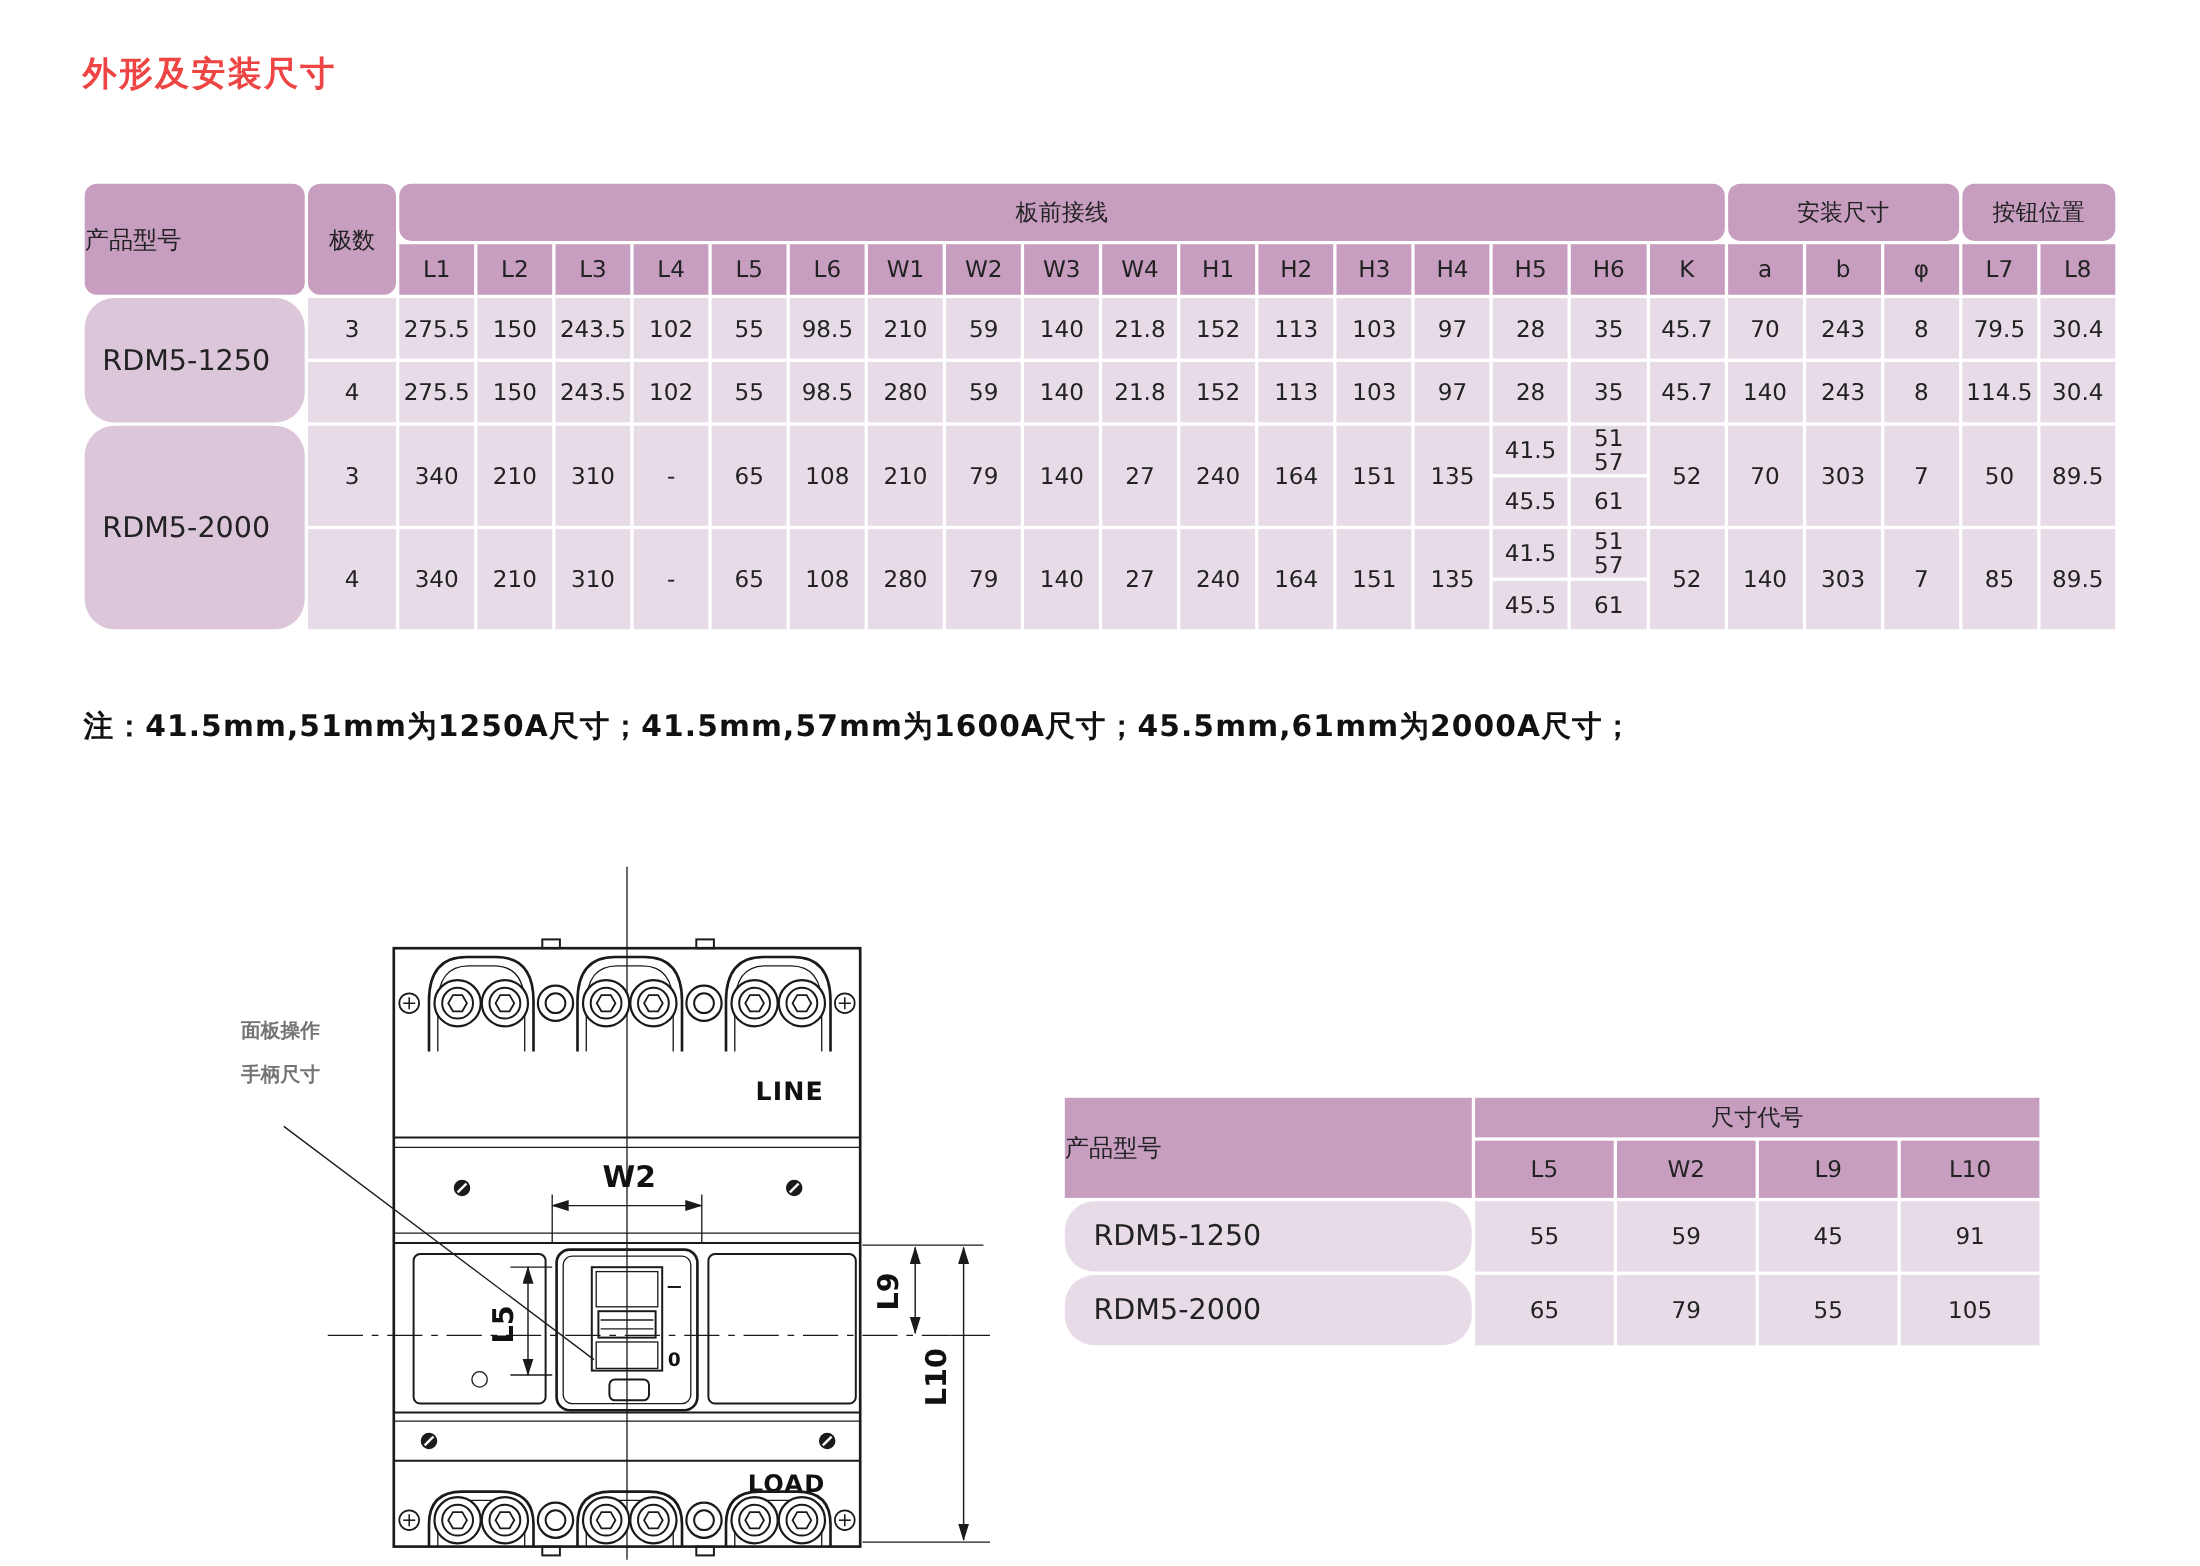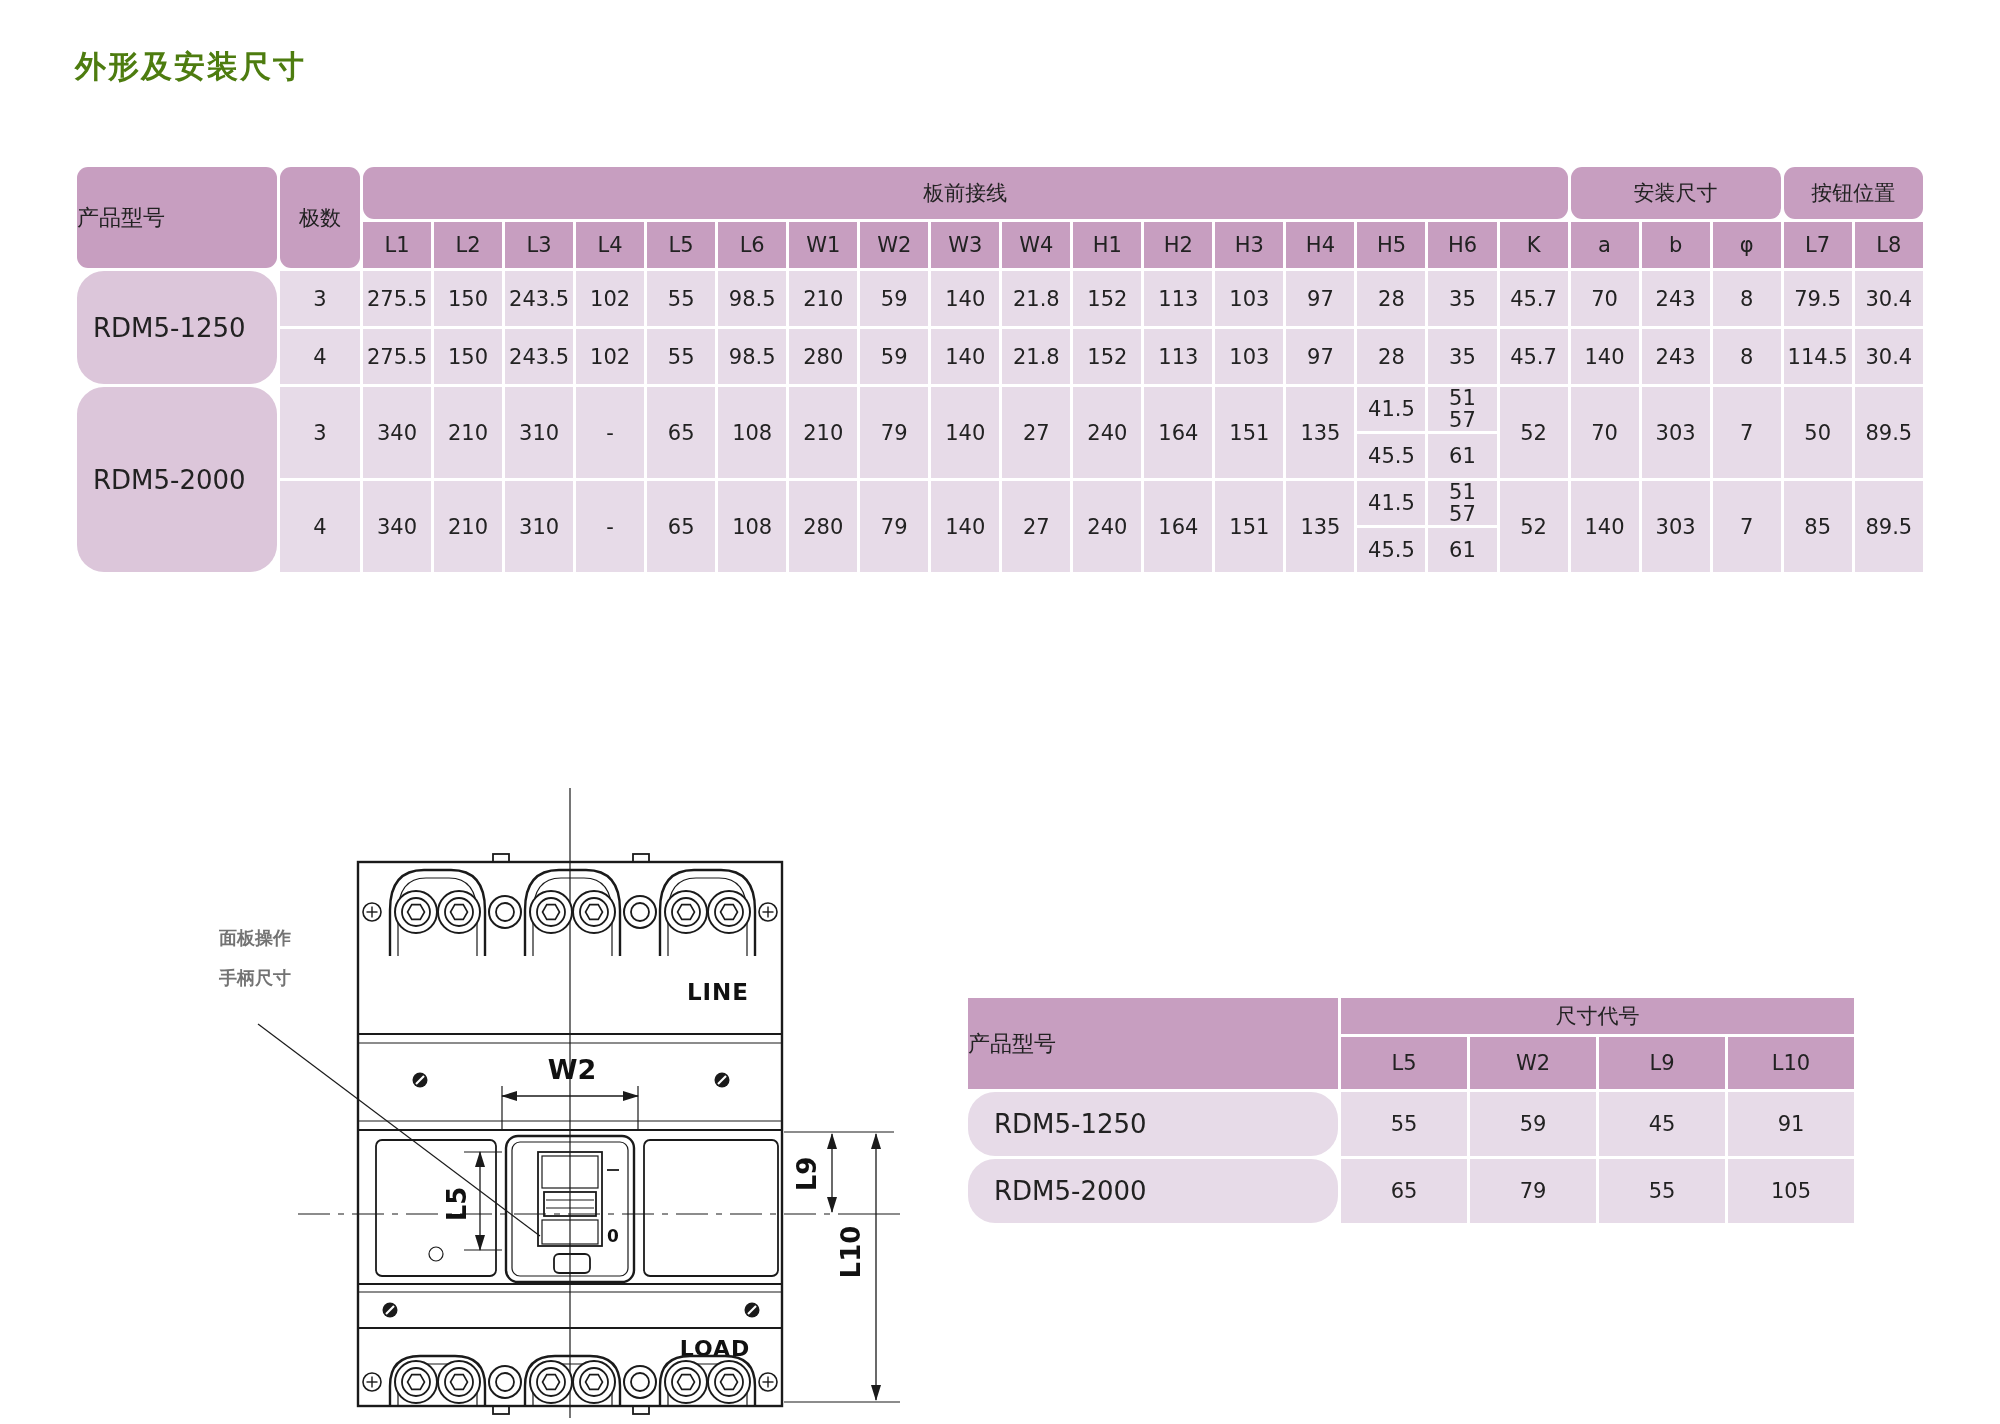--- a/index.html
+++ b/index.html
@@ -2,21 +2,21 @@
 <html><head>
 <meta charset="utf-8">
 <style>
   html,body{margin:0;padding:0;}
   body{
     width:2000px;height:1424px;position:relative;background:#ffffff;
     font-family:"DejaVu Sans","Liberation Sans",sans-serif;color:#1f1f1f;
   }
   .page-title{
     position:absolute;left:75px;top:46px;
-    font-size:31px;font-weight:bold;color:#4d7c0f;letter-spacing:2px;
+    font-size:31px;font-weight:bold;color:#ef4444;letter-spacing:2px;
   }
   table{border-collapse:separate;border-spacing:3px;table-layout:fixed;}
   th,td{font-weight:normal;text-align:center;padding:0;overflow:hidden;font-size:21px;color:#222;vertical-align:middle;}
   th{background:#c79ec0;}
   td{background:#e7dbe8;}
   td.model-cell{background:#dcc6da;text-align:left;padding-left:16px;font-size:26px;border-radius:27px;}
   th.left-h{text-align:left;font-size:22px;}
   .main-table{position:absolute;left:74px;top:164px;width:1852px;}
   .main-table tr.hdr1 th{height:52px;border-radius:11px;}
   .main-table tr.hdr2 th{height:46px;}
@@ -217,20 +217,21 @@
     <td rowspan="2">89.5</td>
   </tr>
   <tr class="row-sub">
     <td>45.5</td>
     <td>61</td>
   </tr>
 </tbody>
   </table>
 
 <div class="notes">
+  <div>注：41.5mm,51mm为1250A尺寸；41.5mm,57mm为1600A尺寸；45.5mm,61mm为2000A尺寸；</div>
 </div>
 
 <div class="handle-note">
   <div>面板操作</div>
   <div>手柄尺寸</div>
 </div>
 
 <svg class="drawing-svg" width="680" height="640" viewBox="0 0 680 640">
   <defs>
     <marker id="arr" markerUnits="userSpaceOnUse" markerWidth="18" markerHeight="12" refX="15" refY="5" orient="auto-start-reverse">

